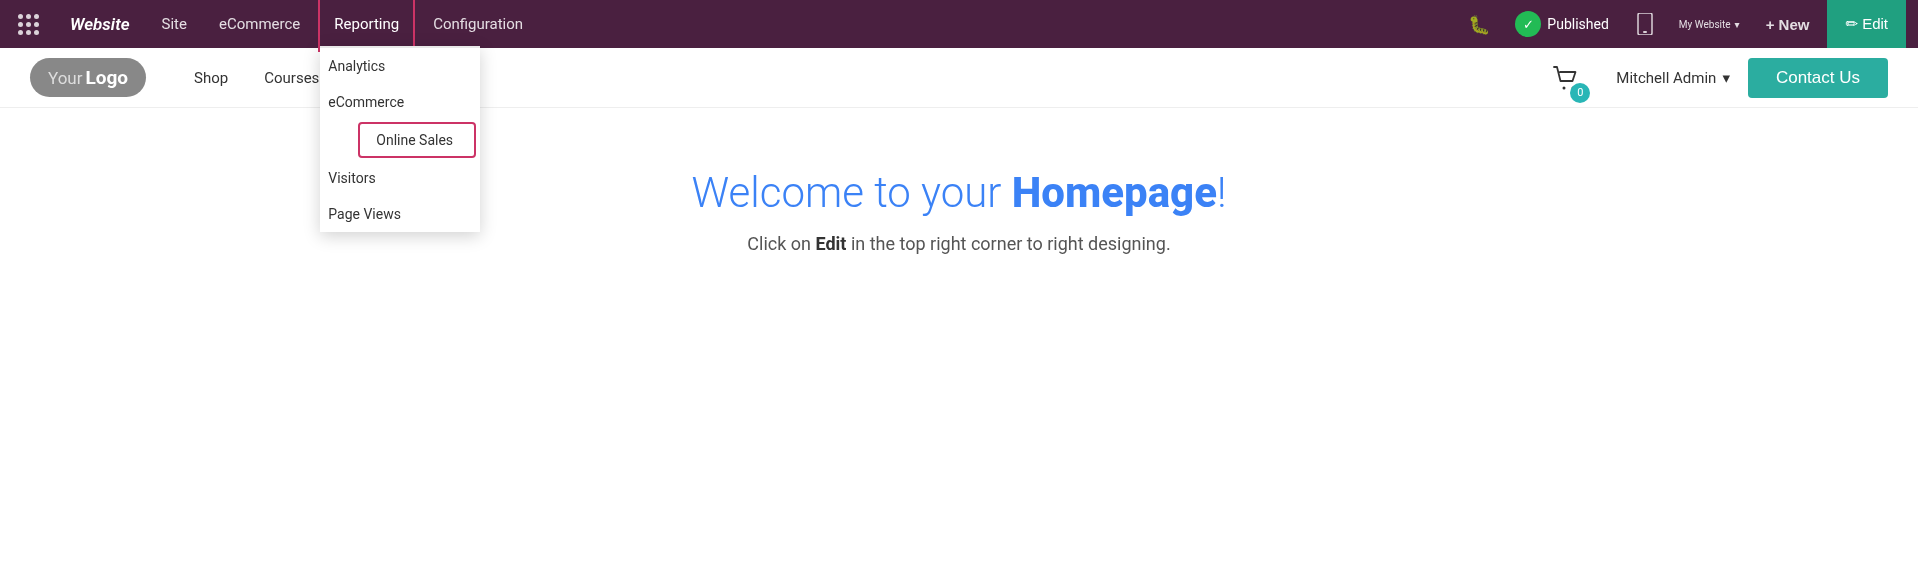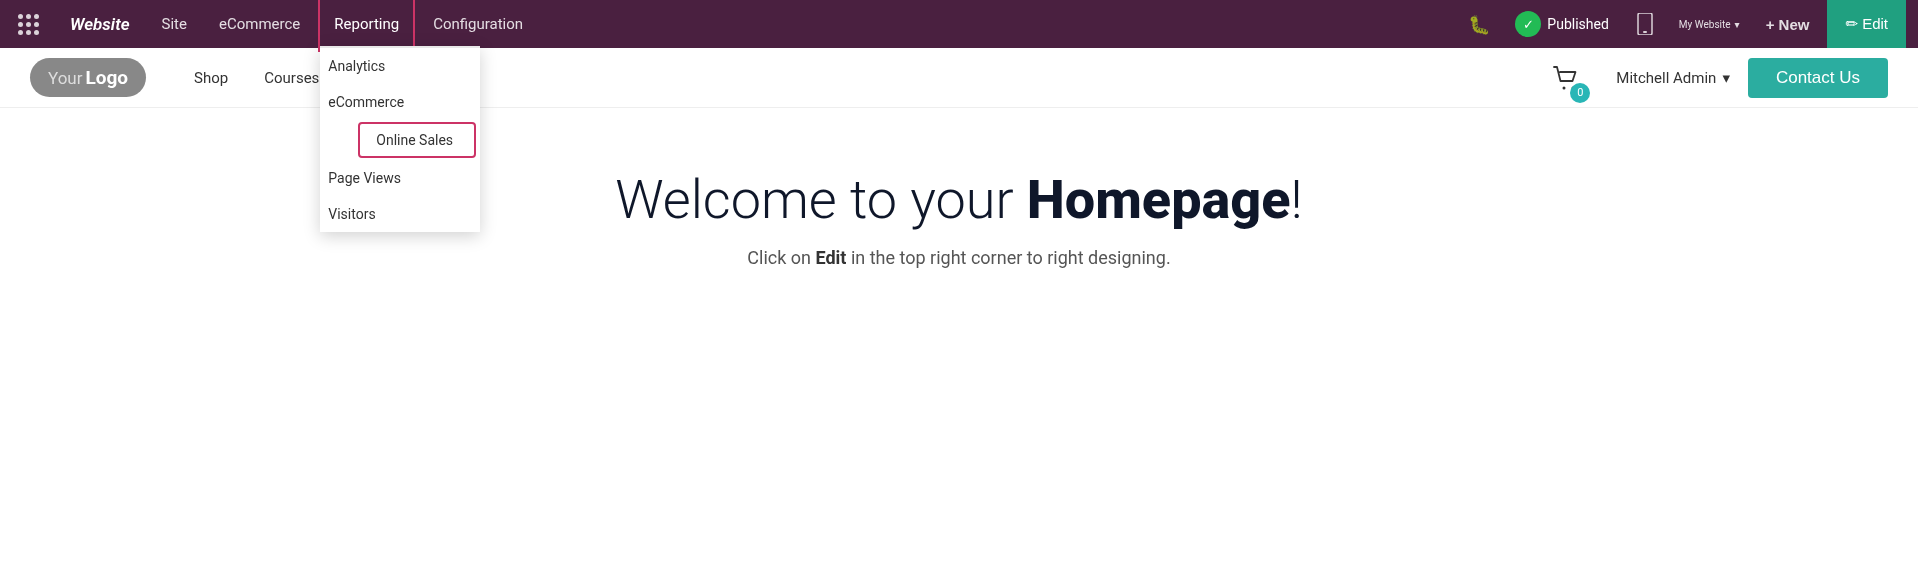--- a/index.html
+++ b/index.html
@@ -245,22 +245,22 @@
     
     .main-content {
       display: flex;
       flex-direction: column;
       align-items: center;
       justify-content: center;
       padding: 60px 20px;
       background: #fff;
     }
     .welcome-title {
-      font-size: 54px;
-      color: #0f172a;
+      font-size: 42px;
+      color: #3b82f6;
       font-weight: 300;
       margin-bottom: 16px;
     }
     .welcome-title strong {
       font-weight: 800;
     }
     .welcome-subtitle {
       font-size: 18px;
       color: #555;
     }
@@ -303,22 +303,22 @@
     <div class="admin-nav-item">Site</div>
     <div class="admin-nav-item">eCommerce</div>
 
     <div class="admin-nav-item" style="border: 2px solid #cc3366; color:#fff; position:relative;">
       <span>Reporting</span>
 
       <div class="dropdown-menu">
         <div class="dropdown-item">Analytics</div>
         <div class="dropdown-item">eCommerce</div>
         <div class="dropdown-item highlighted" style="border: 2px solid #cc3366; border-radius:4px;margin-left:38px;">Online Sales</div>
+        <div class="dropdown-item">Visitors</div>
         <div class="dropdown-item">Page Views</div>
-        <div class="dropdown-item">Visitors</div>
       </div>
     </div>
 
     <div class="admin-nav-item">Configuration</div>
   </div>
 
   <div class="admin-bar-right">
 
     <div class="admin-icon-btn">
       <span>🐛</span>

